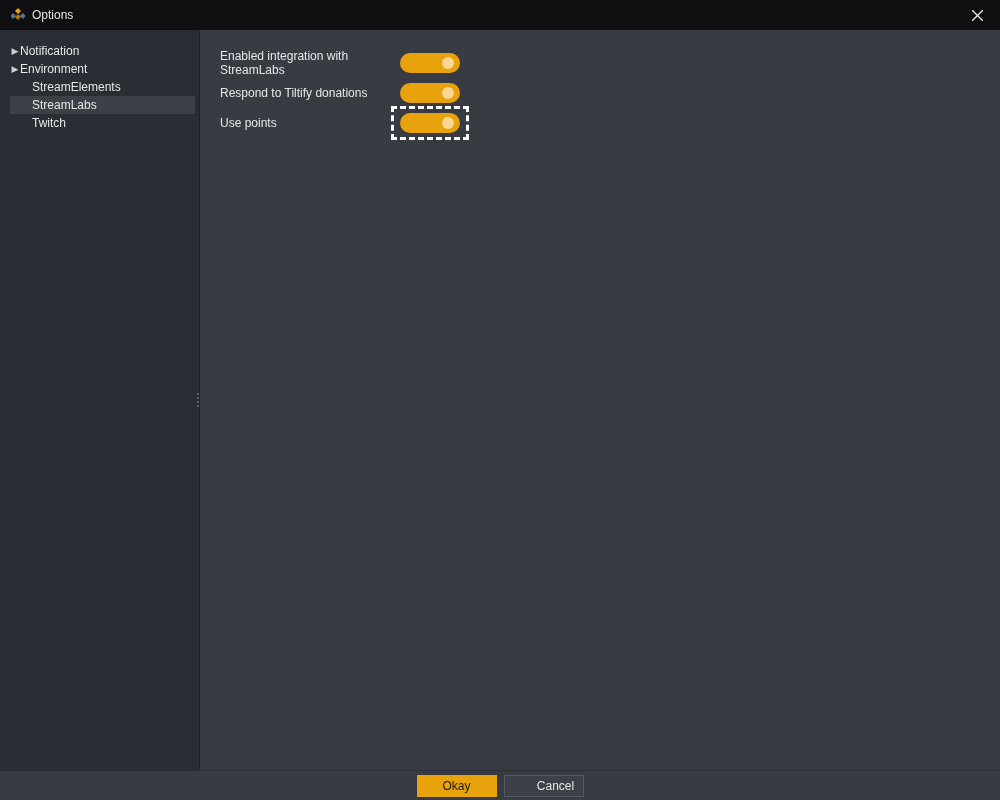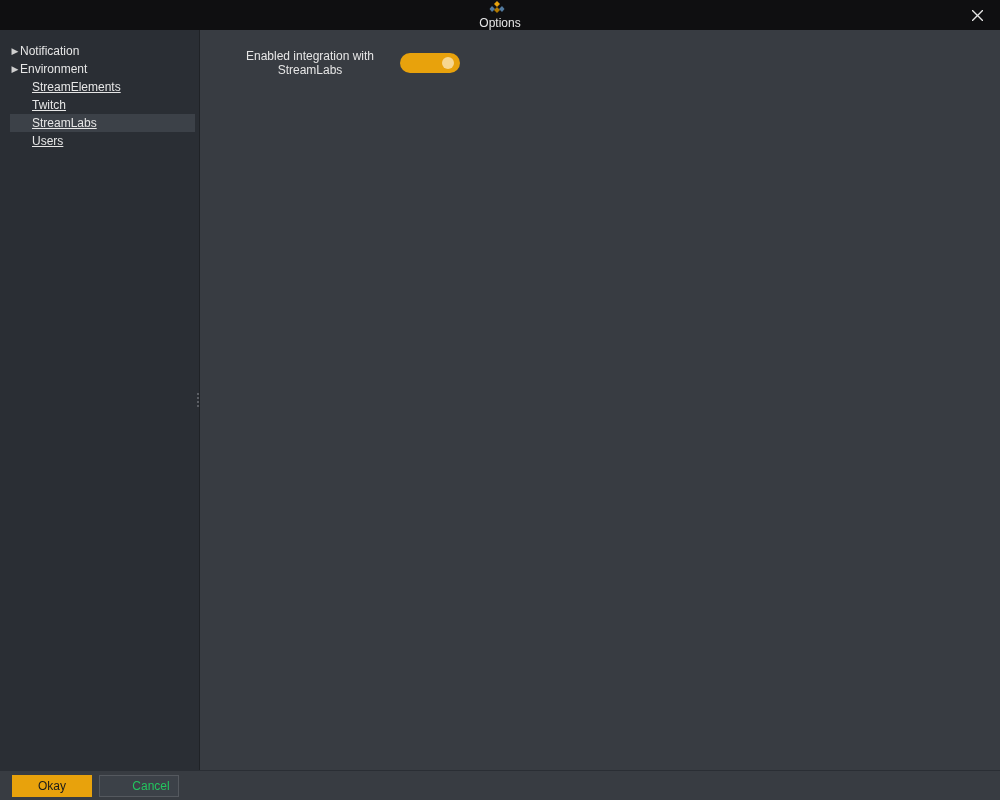--- a/index.html
+++ b/index.html
@@ -12,21 +12,20 @@
   }
 
   
   .titlebar {
     height: 30px;
     background: #0f0f11;
     display: flex;
     align-items: center;
     padding: 0 10px;
     position: relative;
-    flex-direction: column;
   }
   .titlebar .app-icon {
     width: 16px; height: 16px;
     margin-right: 6px;
     display: inline-flex;
     align-items: center; justify-content: center;
   }
   .titlebar .title { color: #e6e6e6; font-size: 12px; }
   .titlebar .close {
     position: absolute;
@@ -64,21 +63,21 @@
   }
   .sidebar .tree li .caret {
     width: 10px;
     display: inline-block;
     color: #cfcfcf;
     font-size: 9px;
     margin-left: -10px;
     margin-right: 0px;
     text-align: center;
   }
-  .sidebar .tree li.child { padding-left: 22px; text-decoration: underline; }
+  .sidebar .tree li.child { padding-left: 22px; }
   .sidebar .tree li.selected {
     background: #3c4148;
   }
   .sidebar .splitter-handle {
     position: absolute;
     right: -2px;
     top: 50%;
     width: 6px; height: 20px;
     transform: translateY(-50%);
     display: flex; flex-direction: column; align-items: center; justify-content: center;
@@ -93,21 +92,20 @@
   .main {
     flex: 1;
     padding: 18px 20px;
     position: relative;
     background: #383c42;
   }
   .setting-row {
     display: flex;
     align-items: center;
     height: 30px;
-    text-align: center;
   }
   .setting-row .label {
     width: 180px;
     color: #e6e6e6;
   }
 
   
   .toggle {
     width: 60px;
     height: 20px;
@@ -132,21 +130,21 @@
     align-items: center;
     justify-content: center;
   }
 
   
   .footer {
     height: 30px;
     background: #383c42;
     display: flex;
     align-items: center;
-    justify-content: flex-start;
+    justify-content: center;
     padding: 0 12px;
     gap: 7px;
     border-top: 1px solid #2a2e34;
   }
   .btn {
     min-width: 80px;
     height: 22px;
     display: inline-flex;
     align-items: center;
     justify-content: center;
@@ -154,21 +152,21 @@
     cursor: pointer;
     border: 1px solid #55595f;
   }
   .btn.primary {
     background: #e8a20c;
     border-color: #e8a20c;
     color: #1b1b1b;
   }
   .btn.secondary {
     background: #3c4148;
-    color: #22c55e;
+    color: #e5e5e5;
     padding-left: 24px;
   }
 </style>
 </head>
 <body>
 
 <div class="titlebar">
   <span class="app-icon">
     <svg viewBox="0 0 16 16">
       <polygon points="8,1 11,4 8,7 5,4" fill="#e8a20c"></polygon>
@@ -194,28 +192,25 @@
         <span class="caret">▶</span>
         <span>Notification</span>
       </li>
       <li>
         <span class="caret">▶</span>
         <span>Environment</span>
       </li>
       <li class="child">
         <span>StreamElements</span>
       </li>
+      <li class="child selected">
+        <span>StreamLabs</span>
+      </li>
       <li class="child">
         <span>Twitch</span>
-      </li>
-      <li class="child selected">
-        <span>StreamLabs</span>
-      </li>
-      <li class="child">
-        <span>Users</span>
       </li>
     </ul>
     <div class="splitter-handle">
       <span></span>
         <span></span>
         <span></span>
         <span></span>
     </div>
   </div>
 
@@ -224,22 +219,36 @@
     <div class="setting-row">
       <span class="label">Enabled integration with StreamLabs</span>
       <div class="toggle on">
         <div class="knob"></div>
       </div>
     </div>
 
 
 
 
-
-
+    <div class="setting-row">
+      <span class="label">Respond to Tiltify donations</span>
+      <div class="toggle on">
+        <div class="knob"></div>
+      </div>
+    </div>
+
+
+    <div class="setting-row">
+      <span class="label">Use points</span>
+      <span class="highlight" style="margin-left:-9px;">
+        <div class="toggle on">
+          <div class="knob"></div>
+        </div>
+      </span>
+    </div>
 
   </div>
 </div>
 
 <div class="footer">
   <div class="btn primary">
     <span>Okay</span>
   </div>
   <div class="btn secondary">
     <span>Cancel</span>

